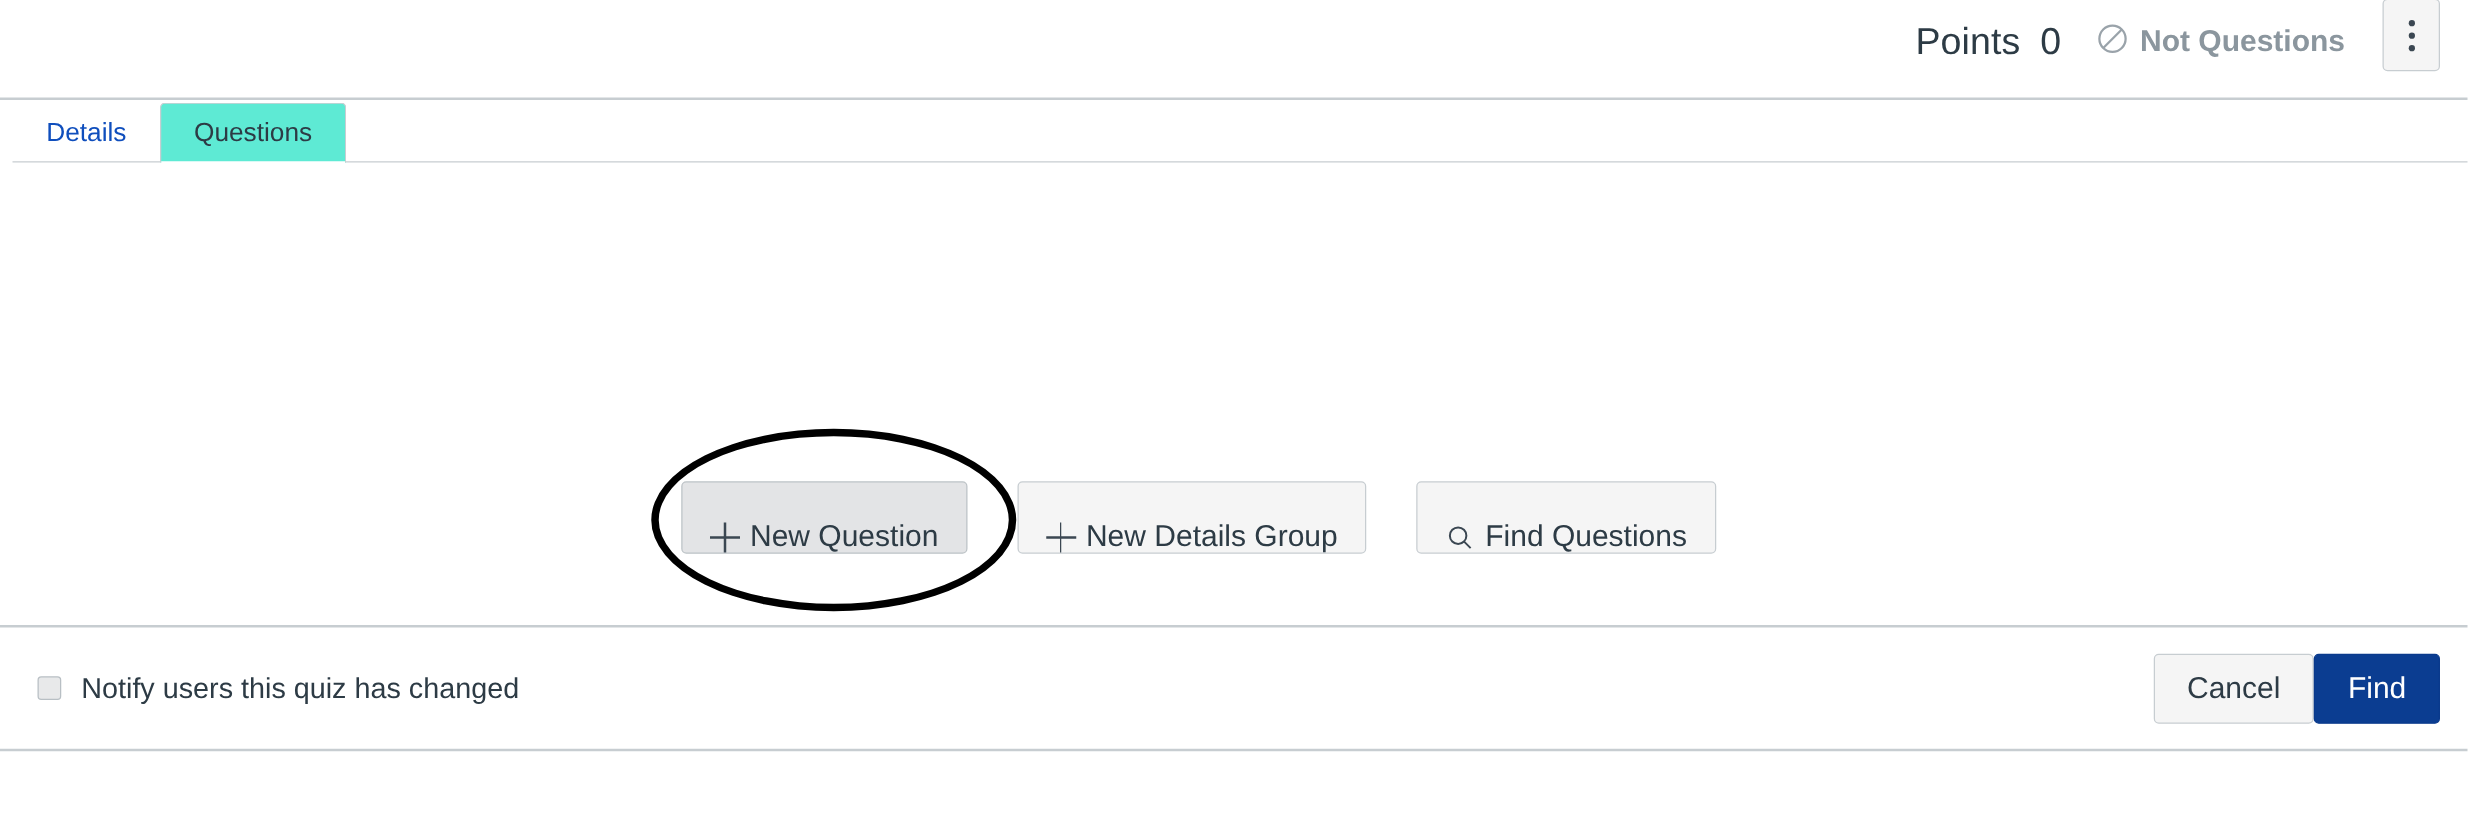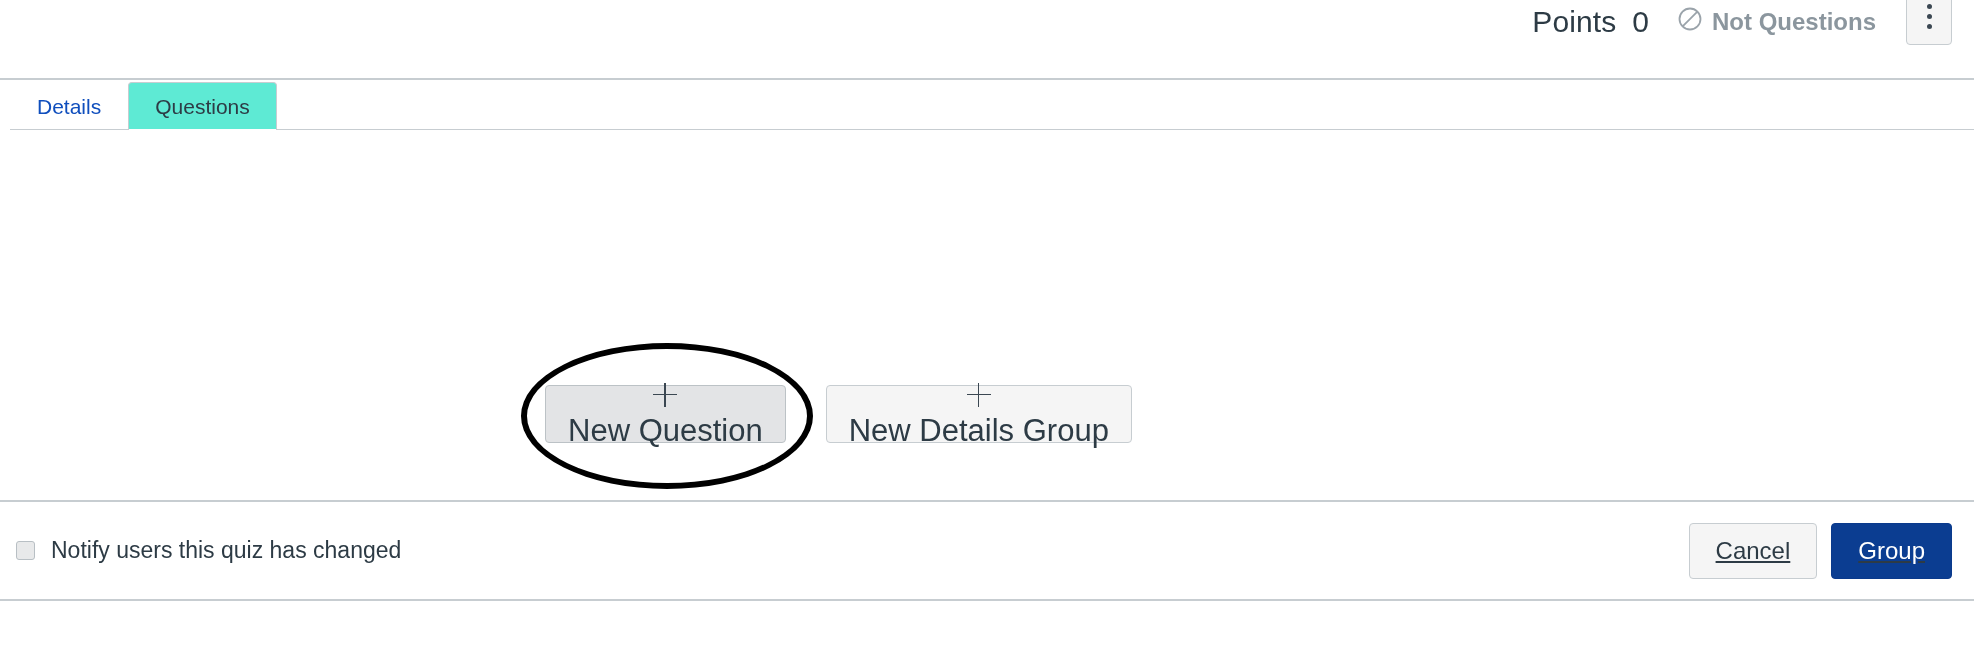--- a/index.html
+++ b/index.html
@@ -19,21 +19,21 @@
 
   
   .header {
     position: absolute;
     left: 0; top: 0;
     width: 1974px;
     height: 80px;
     display: flex;
     align-items: flex-start;
     justify-content: flex-end;
-    padding: 2px 22px 0 0;
+    padding: 14px 22px 0 0;
     border-bottom: 2px solid #c7cdd1;
   }
   .header-right {
     display: flex;
     align-items: center;
     height: 56px;
     margin-top: -8px;
     gap: 0;
   }
   .points-label {
@@ -138,33 +138,32 @@
     position: absolute;
     left: 545px;
     top: 254px;
     display: flex;
     align-items: center;
     gap: 40px;
   }
   .ghost-btn {
     height: 58px;
     display: inline-flex;
-    align-items: center;
+    align-items: flex-end;
     justify-content: center;
     gap: 8px;
     padding: 0 22px;
     border: 1px solid #c7cdd1;
     border-radius: 4px;
     background: #f5f5f5;
     color: #2d3b45;
-    font-size: 31px;
+    font-size: 24px;
     line-height: 1;
     cursor: pointer;
     white-space: nowrap;
-    flex-direction: column;
   }
   .ghost-btn.hovered {
     background: #e3e4e6;
     border-color: #bcc2c6;
   }
   .plus-icon {
     width: 24px; height: 24px;
     position: relative;
     display: inline-block;
     flex: none;
@@ -194,21 +193,21 @@
   .footer {
     position: absolute;
     left: 0; top: 500px;
     width: 1974px;
     height: 101px;
     border-top: 2px solid #c7cdd1;
     border-bottom: 2px solid #c7cdd1;
     display: flex;
     align-items: center;
     justify-content: space-between;
-    padding: 0 22px 0 16px;
+    padding: 0 22px 0 30px;
   }
   .notify-group {
     display: flex;
     align-items: center;
     gap: 16px;
   }
   .checkbox {
     width: 19px; height: 19px;
     border: 1px solid #b8bfc4;
     border-radius: 3px;
@@ -216,22 +215,20 @@
     flex: none;
     cursor: pointer;
   }
   .notify-label {
     font-size: 23px;
     color: #2d3b45;
     cursor: pointer;
   }
   .footer-actions {
     display: flex;
-    gap: 14px;
-    text-decoration: underline;
   }
   .btn {
     height: 56px;
     display: inline-flex;
     align-items: center;
     justify-content: center;
     padding: 0 26px;
     border-radius: 4px;
     font-size: 24px;
     line-height: 1;
@@ -293,33 +290,42 @@
     <div class="ghost-btn hovered">
       <span class="plus-icon"></span>
       <span>New Question</span>
     </div>
 
     <div class="ghost-btn">
       <span class="plus-icon"></span>
       <span>New Details Group</span>
     </div>
 
+    <div class="ghost-btn">
+      <span>
+        <svg width="24" height="24" viewBox="0 0 24 24" aria-hidden="true" style="display:block">
+          <circle cx="10.5" cy="10.5" r="6.6" fill="none" stroke="#3b4752" stroke-width="1.6"></circle>
+          <line x1="15.3" y1="15.3" x2="20.5" y2="20.5" stroke="#3b4752" stroke-width="1.6"></line>
+        </svg>
+      </span>
+      <span>Find Questions</span>
+    </div>
 
   </div>
 </div>
 
 <div class="annot-ellipse"></div>
 
 <div class="footer">
   <div class="notify-group">
     <span class="checkbox"></span>
     <span class="notify-label">Notify users this quiz has changed</span>
   </div>
 
   <div class="footer-actions">
     <div class="btn btn-secondary">
       <span>Cancel</span>
     </div>
     <div class="btn btn-primary">
-      <span>Group</span>
+      <span>Find</span>
     </div>
   </div>
 </div>
 
 </body></html>

